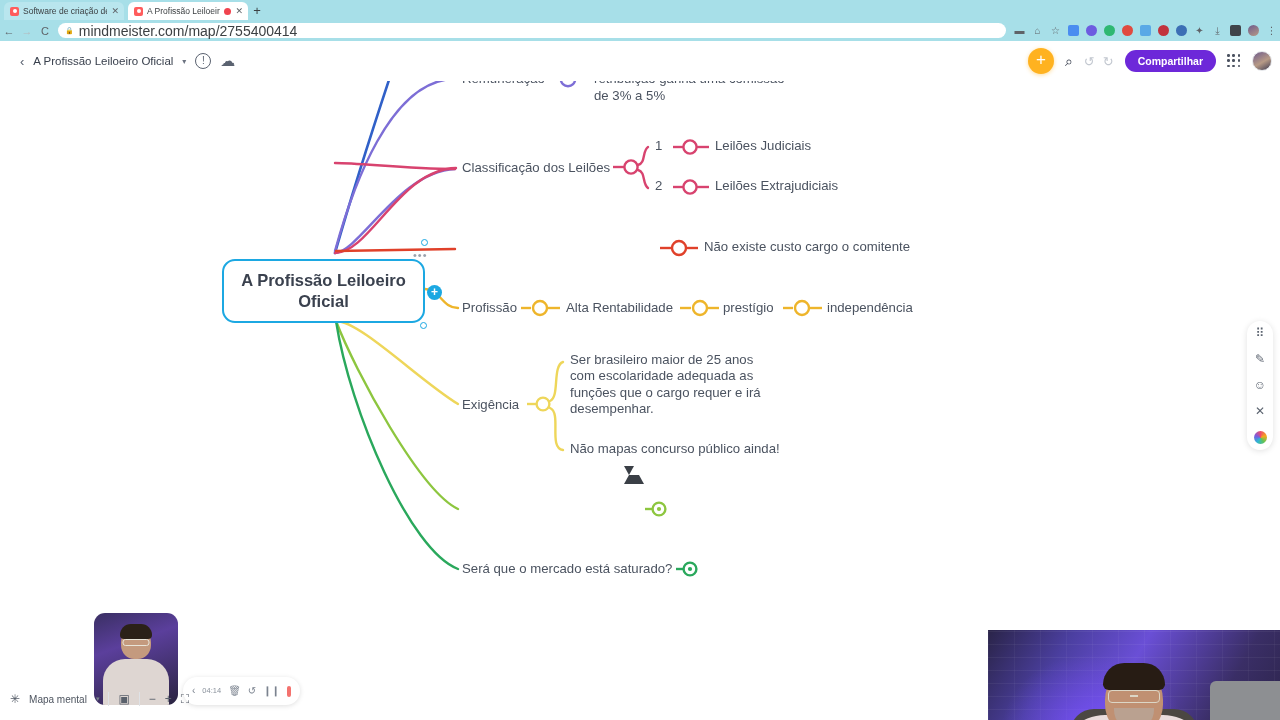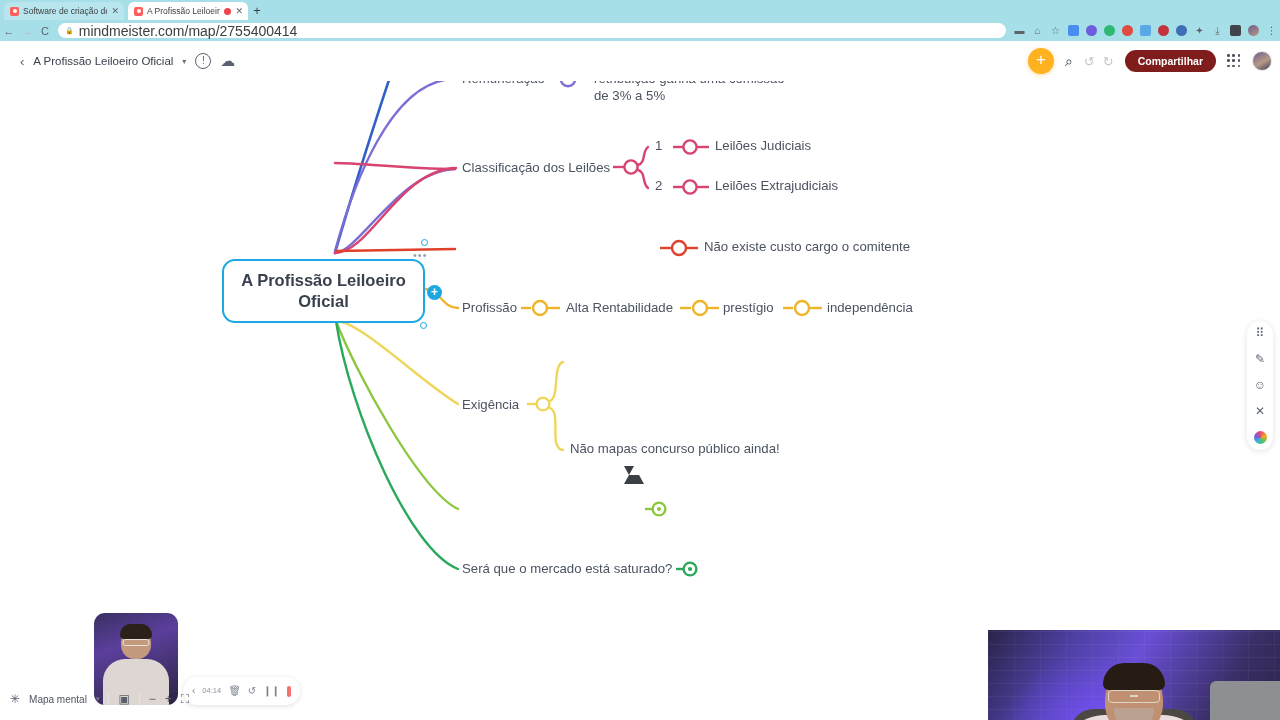--- a/index.html
+++ b/index.html
@@ -103,21 +103,21 @@
   .btn-add {
     width: 26px; height: 26px; border-radius: 50%;
     background: #ffb220; color: #fff;
     font-size: 17px; line-height: 24px; text-align: center;
     box-shadow: 0 1px 4px rgba(255,178,32,.45);
   }
   .btn-search { font-size: 14px; color: #3a4150; }
   .undo-redo { display: flex; gap: 8px; color: #c3c8d0; font-size: 13px; }
   .btn-share {
     height: 22px; padding: 0 13px; border-radius: 11px;
-    background: #7f1d1d; color: #fff;
+    background: #6d28d9; color: #fff;
     font-size: 10.5px; font-weight: bold; line-height: 22px;
   }
   .btn-grid {
     width: 14px; height: 14px; color: #4b5260;
     display: grid; grid-template-columns: repeat(3,1fr); gap: 2px;
   }
   .btn-grid i { background: #4b5260; width: 2.5px; height: 2.5px; border-radius: 50%; display:block;}
   .avatar-top {
     width: 20px; height: 20px; border-radius: 50%;
     background: linear-gradient(150deg,#6d5a8c 0%,#b79a86 55%,#3c3a52 100%);
@@ -472,20 +472,24 @@
     <div class="node" style="left:715px;top:97px;width:200px">Leilões Extrajudiciais</div>
 
     <div class="node" style="left:704px;top:158px;width:215px">Não existe custo cargo o comitente</div>
 
     <div class="node" style="left:462px;top:219px;width:70px">Profissão</div>
     <div class="node" style="left:566px;top:219px;width:120px">Alta Rentabilidade</div>
     <div class="node" style="left:723px;top:219px;width:70px">prestígio</div>
     <div class="node" style="left:827px;top:219px;width:100px">independência</div>
 
     <div class="node" style="left:462px;top:316px;width:90px">Exigência</div>
+    <div class="node" style="left:570px;top:271px;width:200px">Ser brasileiro maior de 25 anos
+com escolaridade adequada as
+funções que o cargo requer e irá
+desempenhar.</div>
     <div class="node" style="left:570px;top:360px;width:215px">Não mapas concurso público ainda!</div>
 
     <div class="node" style="left:462px;top:480px;width:215px">Será que o mercado está saturado?</div>
 
     <div class="cursor"></div>
 
     <div class="rail">
       <span class="ri">⠿</span>
       <span class="ri">✎</span>
       <span class="ri">☺</span>

